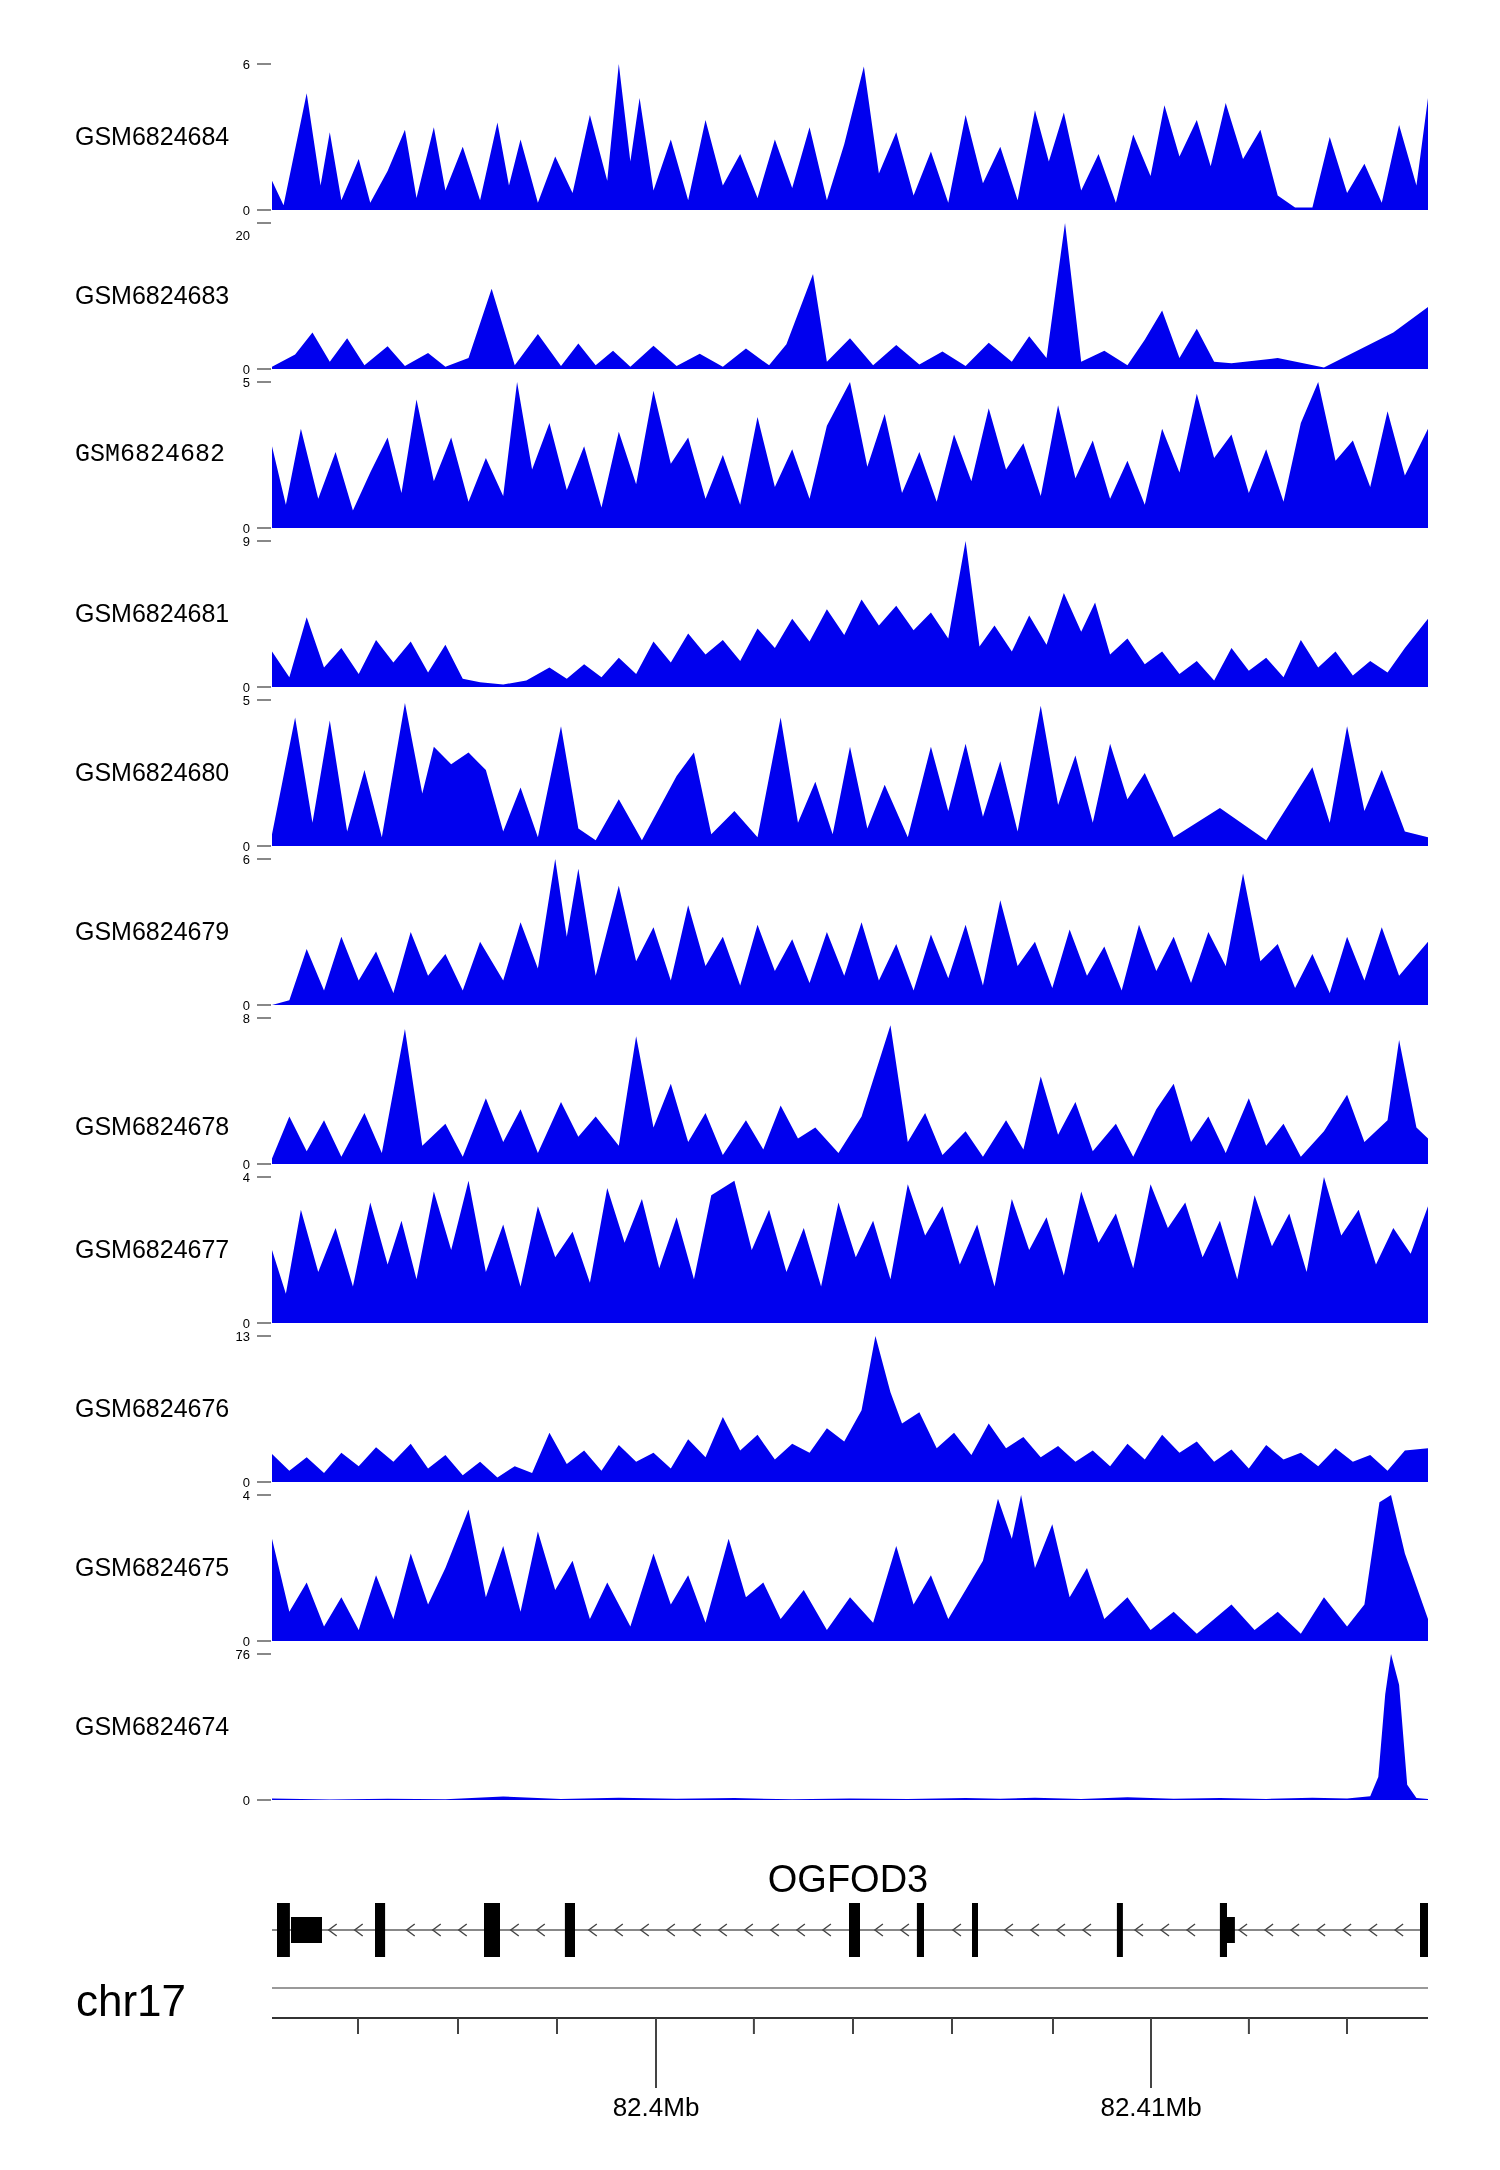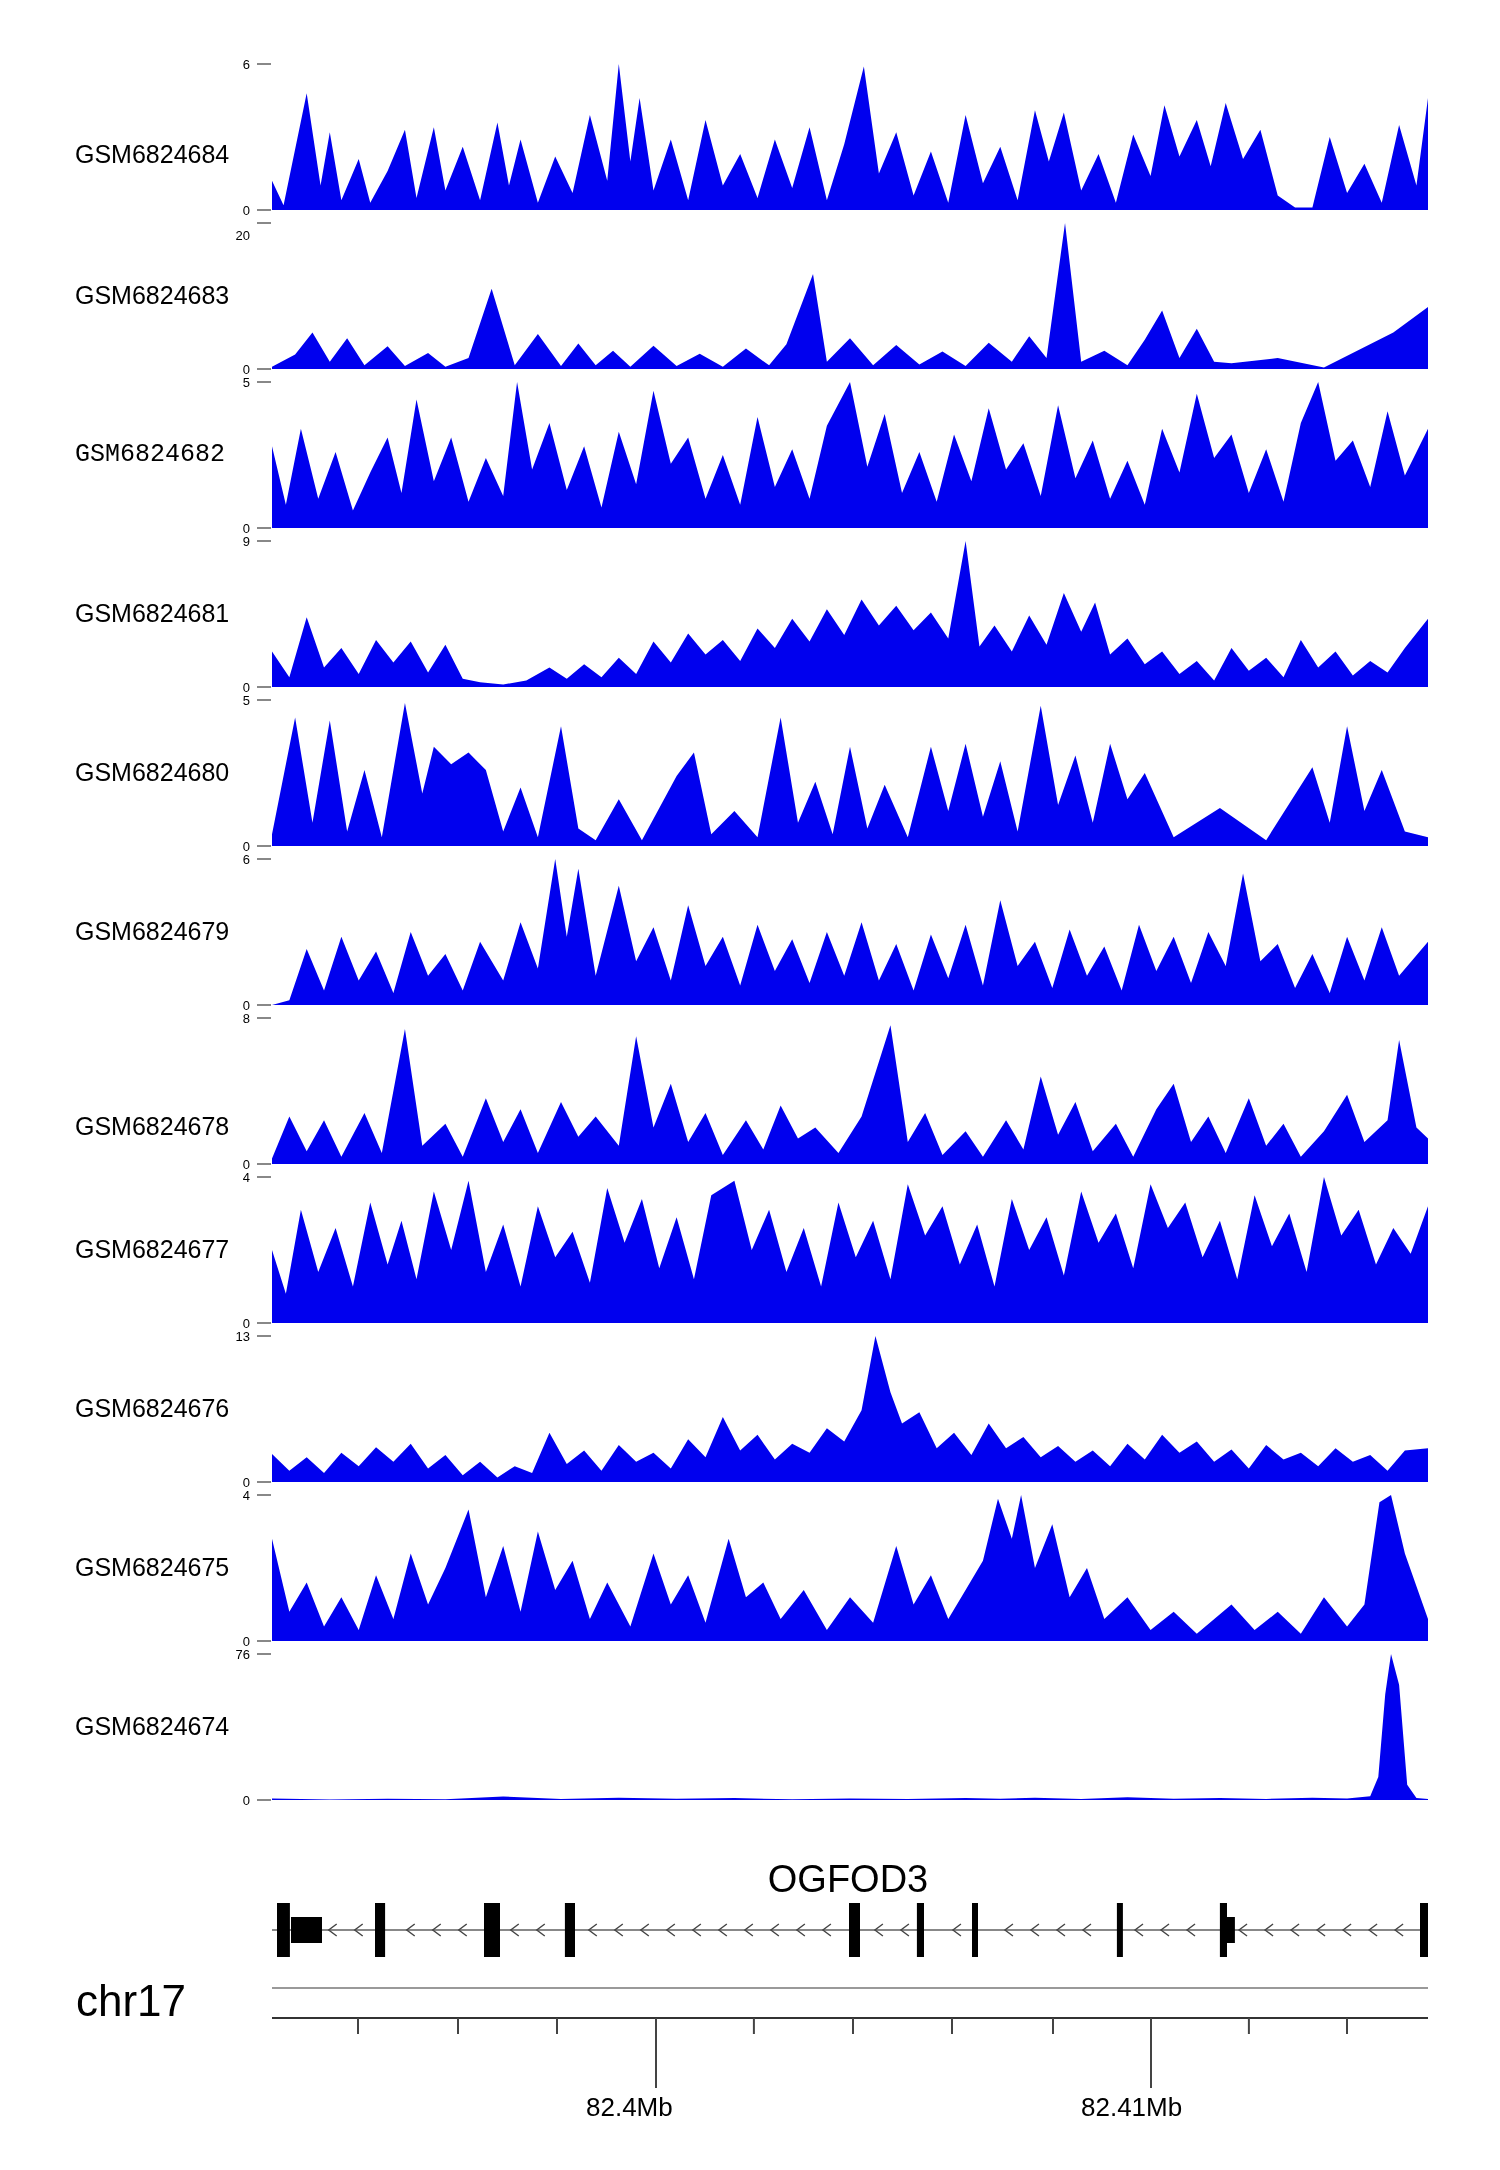--- a/index.html
+++ b/index.html
@@ -23,31 +23,31 @@
   }
   .track-plot svg{position:absolute;left:0;top:0;width:100%;height:100%;}
   #gene-name{
     position:absolute;left:728px;top:1858px;width:240px;text-align:center;
     font-size:38px;color:#000;
   }
   #chrom-label{
     position:absolute;left:76px;top:1976px;font-size:44px;color:#000;
   }
   .axis-mb-label{
-    position:absolute;top:2092px;width:140px;
+    position:absolute;top:2092px;width:140px;text-align:center;
     font-size:26px;color:#000;
   }
   #gene-svg,#ruler-svg{position:absolute;left:272px;}
 </style>
 </head>
 <body>
 
 <div id="canvas">
   <div id="tracks">
-      <div class="track-label" style="top: 140px;">GSM6824684</div>
+      <div class="track-label" style="top: 122px;">GSM6824684</div>
       <div class="ytick-label" style="top: 57px;">6</div>
       <div class="ytick-label" style="top: 203px;">0</div>
       <div class="ytick-dash" style="left: 257px; top: 63px;"></div>
       <div class="ytick-dash" style="left: 257px; top: 209px;"></div>
       <div class="track-plot" style="top: 64px;">
         <svg viewBox="0 0 1000 100" preserveAspectRatio="none">
           <polygon points="0,100 0.0,80.0 10.0,96.7 30.0,20.0 42.0,83.3 50.0,46.7 60.0,93.3 75.0,65.0 85.0,95.0 100.0,73.3 115.0,45.0 125.0,91.7 140.0,43.3 150.0,86.7 165.0,56.7 180.0,93.3 195.0,40.0 205.0,83.3 215.0,51.7 230.0,95.0 245.0,63.3 260.0,88.3 275.0,35.0 290.0,80.0 300.0,0.0 310.0,66.7 318.0,23.3 330.0,86.7 345.0,51.7 360.0,93.3 375.0,38.3 390.0,83.3 405.0,61.7 420.0,91.7 435.0,51.7 450.0,85.0 465.0,43.3 480.0,93.3 495.0,55.0 512.0,1.7 525.0,75.0 540.0,46.7 555.0,90.0 570.0,60.0 585.0,95.0 600.0,35.0 615.0,81.7 630.0,56.7 645.0,93.3 660.0,31.7 672.0,66.7 685.0,33.3 700.0,86.7 715.0,61.7 730.0,95.0 745.0,48.3 760.0,76.7 772.0,28.3 785.0,63.3 800.0,38.3 812.0,70.0 825.0,26.7 840.0,65.0 855.0,45.0 870.0,90.0 885.0,98.3 900.0,98.3 915.0,50.0 930.0,88.3 945.0,68.3 960.0,95.0 975.0,41.7 990.0,83.3 1000.0,23.3 1000,100" fill="#0000EE" stroke="none"></polygon>
         </svg>
       </div>
       <div class="track-label" style="top: 281px;">GSM6824683</div>

